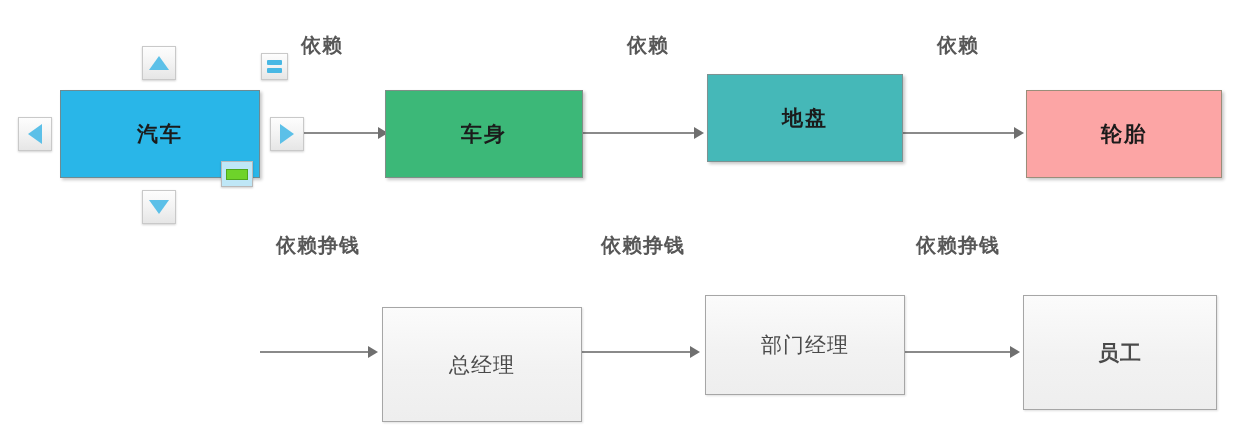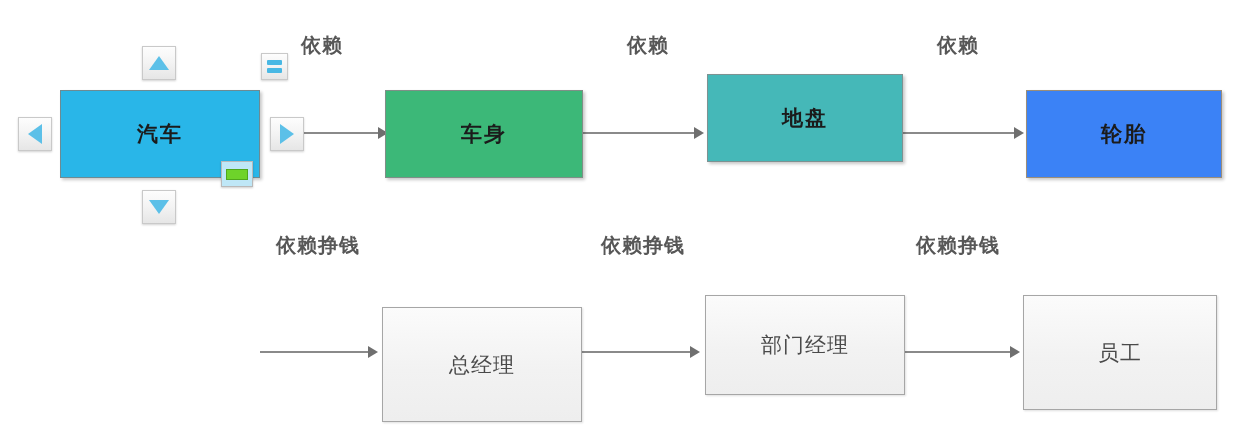--- a/index.html
+++ b/index.html
@@ -137,21 +137,21 @@
   </div>
 
   <div class="node" style="left:385px;top:90px;width:198px;height:88px;background:#3cb878;border-color:#7f8f87;">
     <span>车身</span>
   </div>
 
   <div class="node" style="left:707px;top:74px;width:196px;height:88px;background:#45b8b8;border-color:#7d9292;">
     <span>地盘</span>
   </div>
 
-  <div class="node" style="left:1026px;top:90px;width:196px;height:88px;background:#3b82f6;border-color:#9a8d7a;">
+  <div class="node" style="left:1026px;top:90px;width:196px;height:88px;background:#fca5a5;border-color:#9a8d7a;">
     <span>轮胎</span>
   </div>
 
   <div class="edge-label" style="left:322px;top:32px;">依赖</div>
   <div class="edge-label" style="left:648px;top:32px;">依赖</div>
   <div class="edge-label" style="left:958px;top:32px;">依赖</div>
 
   <div class="handle" style="left:142px;top:46px;width:34px;height:34px;">
     <span class="tri tri-up"></span>
   </div>
@@ -194,17 +194,17 @@
 
 
   <div class="node plain" style="left:382px;top:295px;width:200px;height:115px;margin-top:12px;">
     <span>总经理</span>
   </div>
 
   <div class="node plain" style="left:705px;top:295px;width:200px;height:100px;">
     <span>部门经理</span>
   </div>
 
-  <div class="node plain" style="left:1023px;top:295px;width:194px;height:115px;">
+  <div class="node plain" style="left:1023px;top:295px;width:194px;height:115px;font-weight:bold;">
     <span>员工</span>
   </div>
 
 </div>
 
 </body></html>

